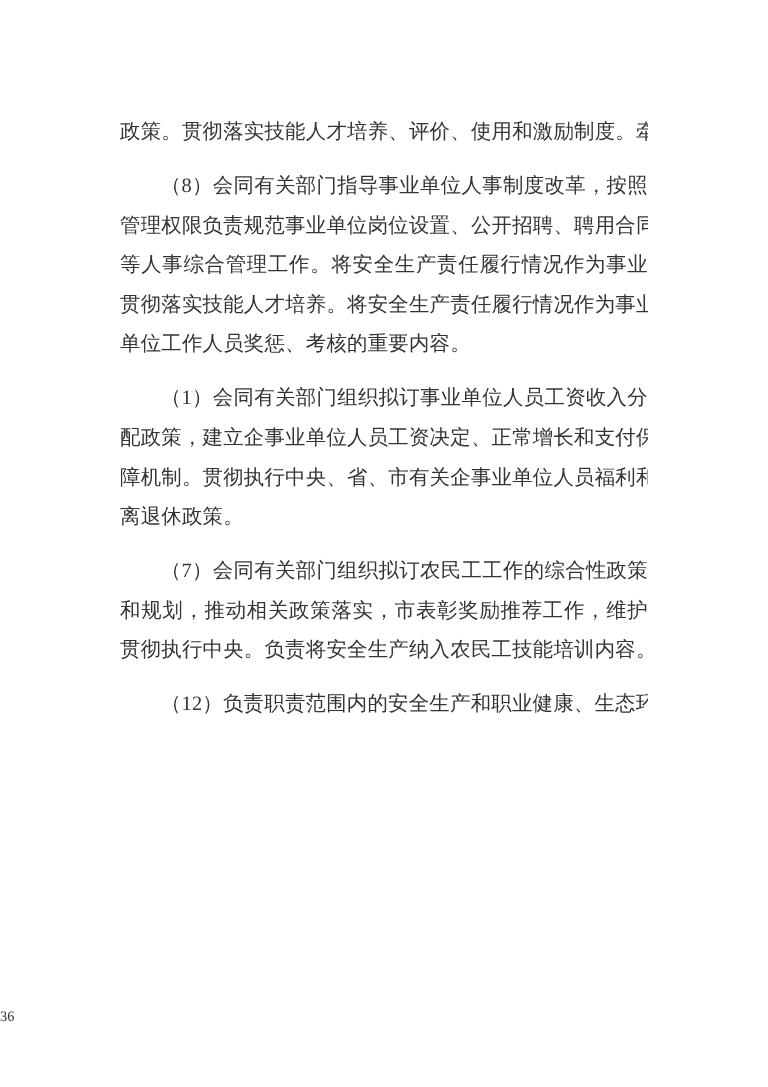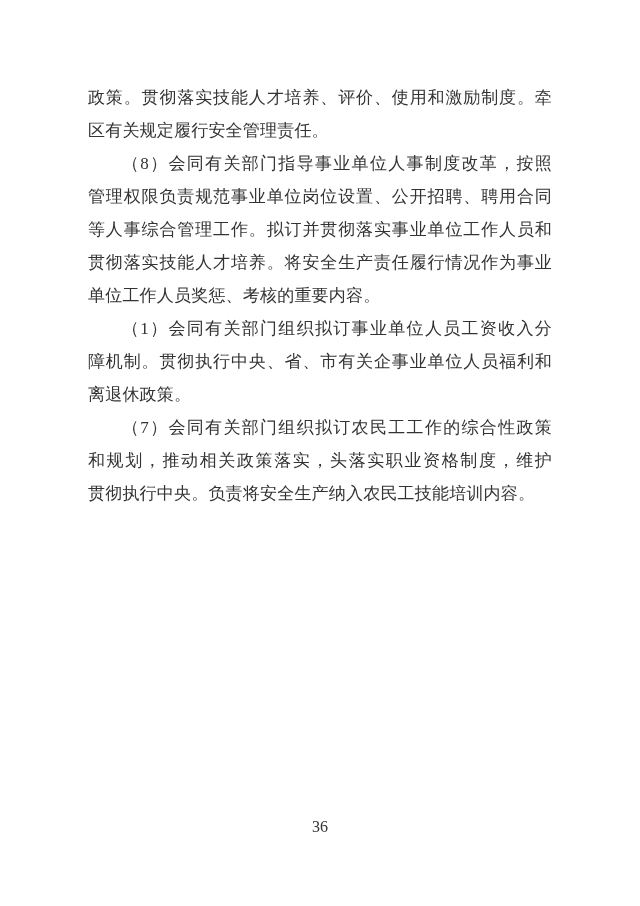--- a/index.html
+++ b/index.html
@@ -15,21 +15,21 @@
     overflow: hidden;
     font-family: "Liberation Serif", "DejaVu Serif", serif;
   }
   .content {
     position: absolute;
     left: 88px;
     top: 81px;
     width: 464px;
   }
   .para {
-    margin: 0;
+    margin: 12px;
     padding: 0;
   }
   .line {
     height: 33px;
     line-height: 33px;
     font-size: 17px;
     color: var(--text-color, #333333);
     text-align: justify;
     text-align-last: justify;
     text-justify: inter-character;
@@ -38,53 +38,54 @@
     letter-spacing: 0.2px;
   }
   .line.last {
     text-align-last: left;
   }
   .line.indent {
     text-indent: 2em;
   }
   .pagenum {
     position: absolute;
-    top: 820px;
+    top: 840px;
     left: 0;
     width: 100%;
-    text-align: center;
-    font-size: 16px;
+    text-align: left;
+    font-size: 12px;
     line-height: 14px;
     color: var(--text-color, #333333);
     font-family: "Liberation Serif", "DejaVu Serif", serif;
   }
 </style>
 </head>
 <body>
 
 <div class="page">
   <div class="content">
       <div class="para">
         <div class="line">政策。贯彻落实技能人才培养、评价、使用和激励制度。牵</div>
-        <div class="line last">区有关规定履行安全管理责任。</div>
       </div>
       <div class="para">
         <div class="line indent">（8）会同有关部门指导事业单位人事制度改革，按照</div>
         <div class="line">管理权限负责规范事业单位岗位设置、公开招聘、聘用合同</div>
-        <div class="line">等人事综合管理工作。拟订并贯彻落实事业单位工作人员和</div>
+        <div class="line">等人事综合管理工作。将安全生产责任履行情况作为事业</div>
         <div class="line">贯彻落实技能人才培养。将安全生产责任履行情况作为事业</div>
         <div class="line last">单位工作人员奖惩、考核的重要内容。</div>
       </div>
       <div class="para">
         <div class="line indent">（1）会同有关部门组织拟订事业单位人员工资收入分</div>
+        <div class="line">配政策，建立企事业单位人员工资决定、正常增长和支付保</div>
         <div class="line">障机制。贯彻执行中央、省、市有关企事业单位人员福利和</div>
         <div class="line last">离退休政策。</div>
       </div>
       <div class="para">
         <div class="line indent">（7）会同有关部门组织拟订农民工工作的综合性政策</div>
-        <div class="line">和规划，推动相关政策落实，头落实职业资格制度，维护</div>
+        <div class="line">和规划，推动相关政策落实，市表彰奖励推荐工作，维护</div>
         <div class="line last">贯彻执行中央。负责将安全生产纳入农民工技能培训内容。</div>
       </div>
       <div class="para">
+        <div class="line indent">（12）负责职责范围内的安全生产和职业健康、生态环</div>
       </div>
     </div>
   <div class="pagenum">36</div>
 </div>
 
 </body></html>

